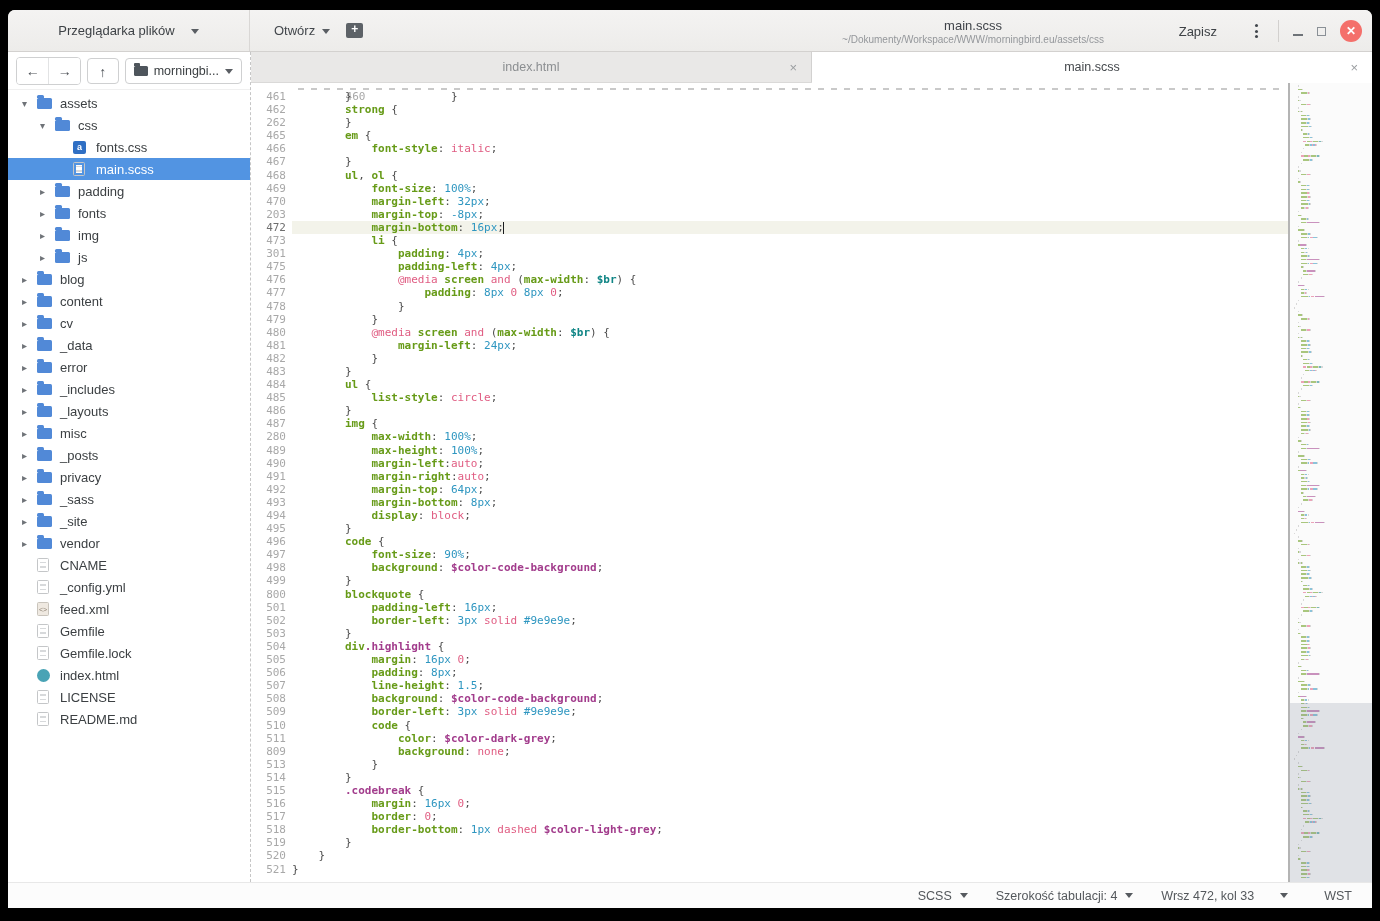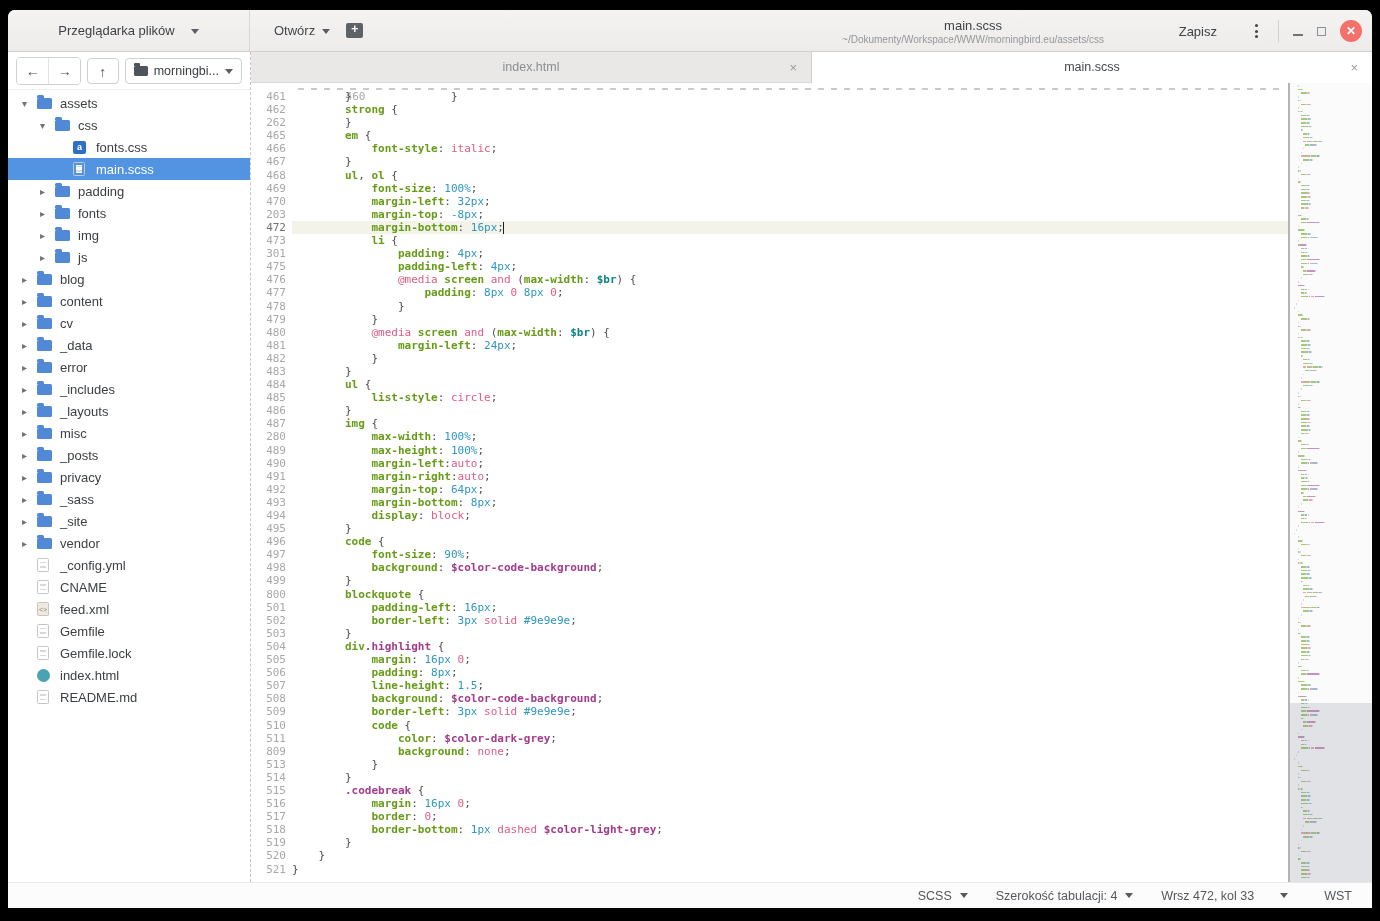--- a/index.html
+++ b/index.html
@@ -314,56 +314,63 @@
             <span class="ticon">
               <span class="t-folder"></span>
             </span>
             <span class="tlbl">vendor</span>
           </div>
           <div class="trow" style="padding-left: 12px;">
             <span class="chev"></span>
             <span class="ticon">
               <span class="t-file"></span>
             </span>
+            <span class="tlbl">CNAME</span>
+          </div>
+          <div class="trow" style="padding-left: 12px;">
+            <span class="chev"></span>
+            <span class="ticon">
+              <span class="t-file"></span>
+            </span>
             <span class="tlbl">_config.yml</span>
           </div>
           <div class="trow" style="padding-left: 12px;">
             <span class="chev"></span>
             <span class="ticon">
+              <span class="t-xml">&lt;&gt;</span>
+            </span>
+            <span class="tlbl">feed.xml</span>
+          </div>
+          <div class="trow" style="padding-left: 12px;">
+            <span class="chev"></span>
+            <span class="ticon">
               <span class="t-file"></span>
             </span>
-            <span class="tlbl">CNAME</span>
-          </div>
-          <div class="trow" style="padding-left: 12px;">
-            <span class="chev"></span>
-            <span class="ticon">
-              <span class="t-xml">&lt;&gt;</span>
-            </span>
-            <span class="tlbl">feed.xml</span>
+            <span class="tlbl">Gemfile</span>
           </div>
           <div class="trow" style="padding-left: 12px;">
             <span class="chev"></span>
             <span class="ticon">
               <span class="t-file"></span>
             </span>
-            <span class="tlbl">Gemfile</span>
+            <span class="tlbl">Gemfile.lock</span>
+          </div>
+          <div class="trow" style="padding-left: 12px;">
+            <span class="chev"></span>
+            <span class="ticon">
+              <span class="t-html"></span>
+            </span>
+            <span class="tlbl">index.html</span>
           </div>
           <div class="trow" style="padding-left: 12px;">
             <span class="chev"></span>
             <span class="ticon">
               <span class="t-file"></span>
             </span>
-            <span class="tlbl">Gemfile.lock</span>
-          </div>
-          <div class="trow" style="padding-left: 12px;">
-            <span class="chev"></span>
-            <span class="ticon">
-              <span class="t-html"></span>
-            </span>
-            <span class="tlbl">index.html</span>
+            <span class="tlbl">LICENSE</span>
           </div>
           <div class="trow" style="padding-left: 12px;">
             <span class="chev"></span>
             <span class="ticon">
               <span class="t-file"></span>
             </span>
             <span class="tlbl">README.md</span>
           </div>
         </div>
     </div>

